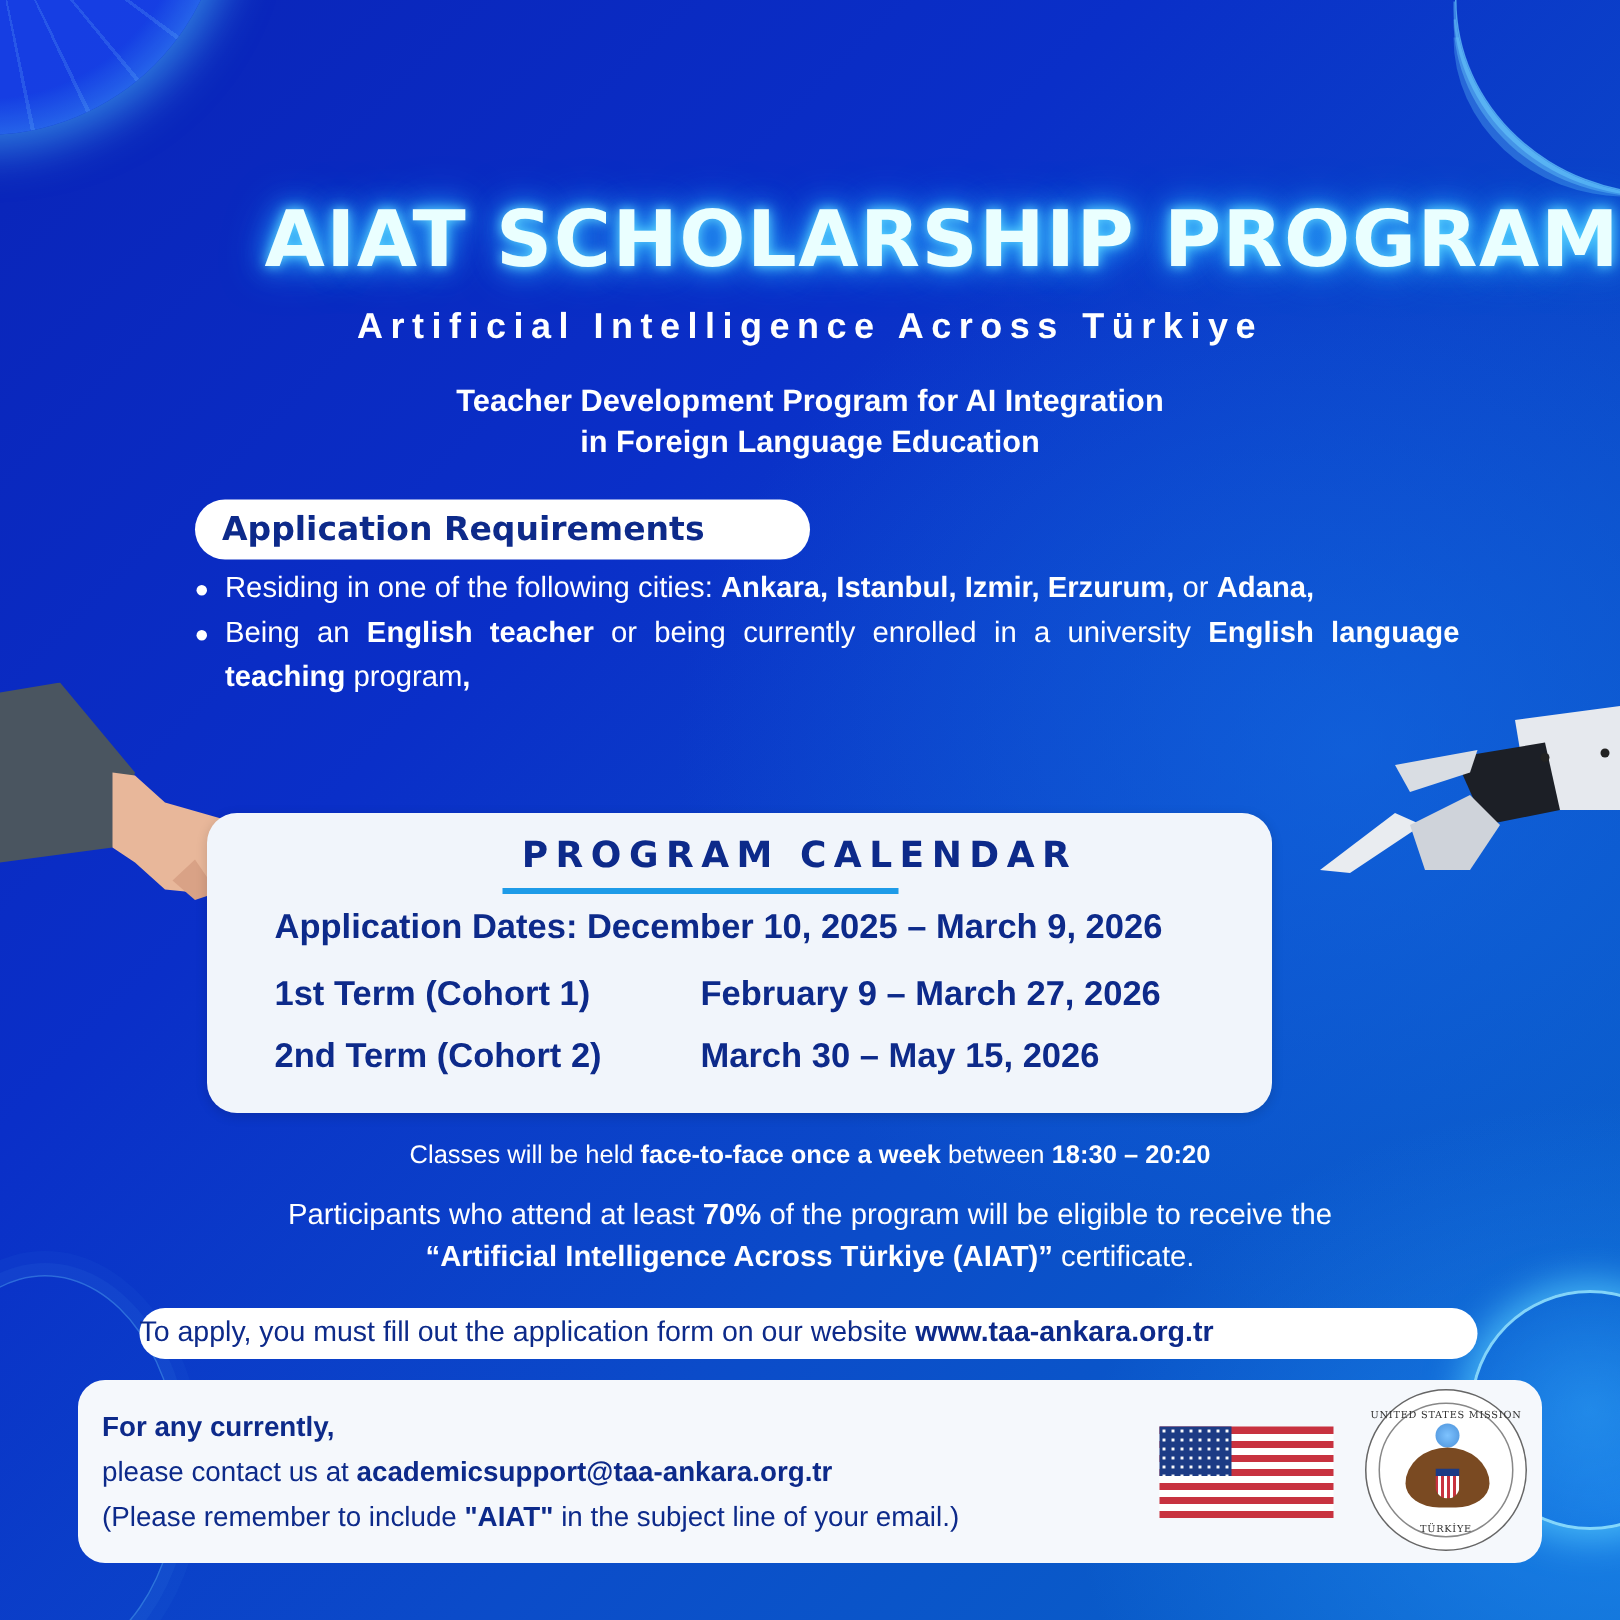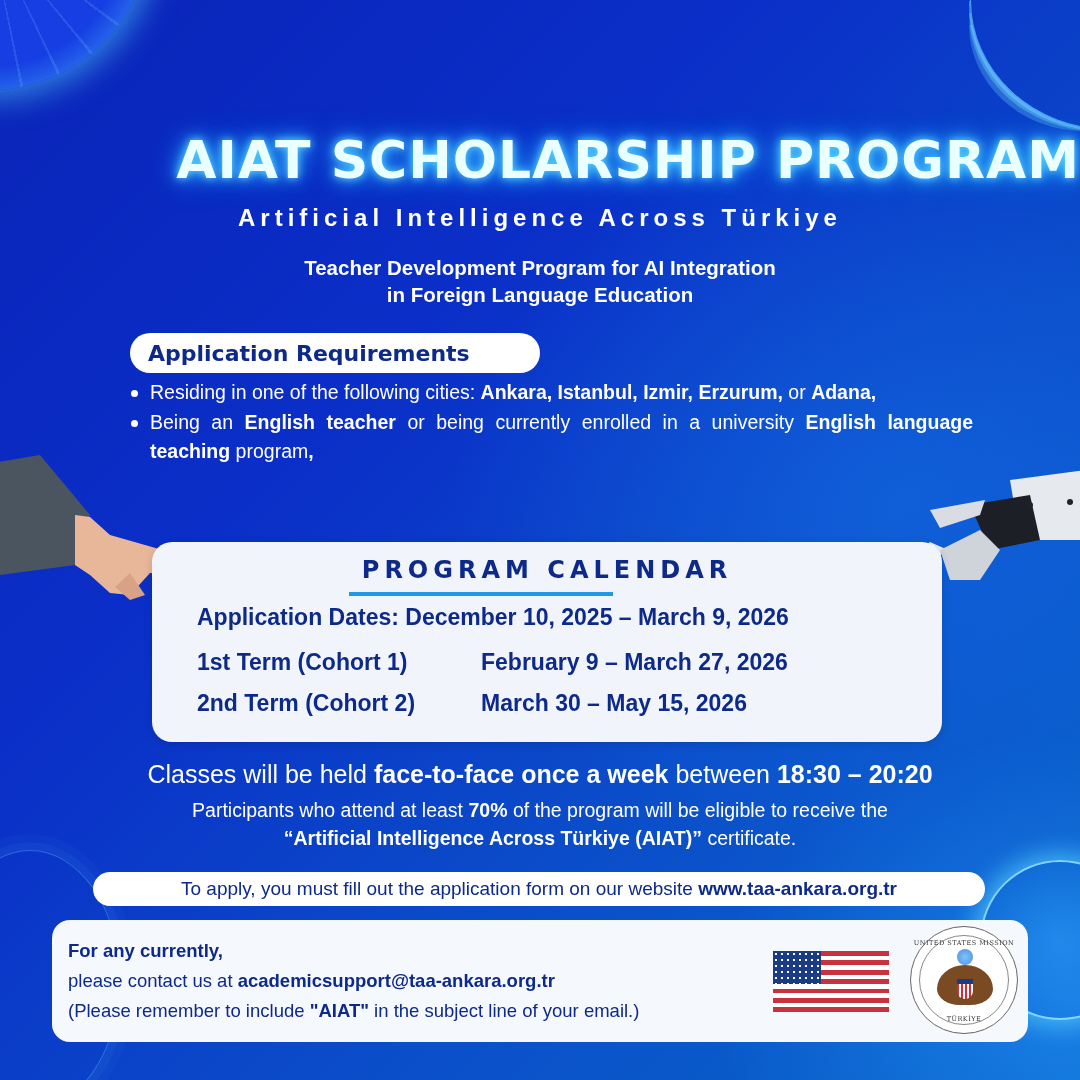--- a/index.html
+++ b/index.html
@@ -67,49 +67,49 @@
     list-style: none; font-size: 19.5px; line-height: 29.5px;
   }
   .req-list li { position: relative; padding-left: 22px; text-align: justify; }
   .req-list li::before {
     content: ""; position: absolute; left: 3px; top: 12px;
     width: 7px; height: 7px; border-radius: 50%; background: #fff;
   }
   b { font-weight: bold; }
 
   .cal-card {
-    position: absolute; top: 542px; left: 152px; width: 790px; height: 200px;
+    position: absolute; top: 542px; left: 138px; width: 710px; height: 200px;
     background: #f1f5fb; border-radius: 20px; color: #0d2a8a;
     box-shadow: 0 2px 8px rgba(0,0,0,0.15);
   }
   .cal-title {
     position: absolute; top: 14px; left: 0; width: 790px; text-align: center;
     font-family: "DejaVu Sans", sans-serif; font-weight: bold; font-size: 24px; letter-spacing: 5px;
   }
   .cal-underline {
     position: absolute; top: 50px; left: 197px; width: 264px; height: 4px; background: #1e9be8;
   }
   .cal-app {
     position: absolute; top: 62px; left: 45px; font-weight: bold; font-size: 23px; white-space: nowrap;
   }
   .cal-row { position: absolute; left: 45px; font-weight: bold; font-size: 23px; white-space: nowrap; }
   .cal-row .term { display: inline-block; width: 284px; }
   .cal-row.r1 { top: 107px; }
   .cal-row.r2 { top: 148px; }
 
   .classes {
-    position: absolute; top: 760px; left: 0; width: 1080px; text-align: center; font-size: 25px;
+    position: absolute; top: 760px; left: 0; width: 1080px; text-align: center; font-size: 17px;
   }
   .cert {
     position: absolute; top: 796px; left: 0; width: 1080px; text-align: center; font-size: 19.5px; line-height: 28px;
   }
   .apply-pill {
     position: absolute; top: 872px; left: 93px; width: 892px; height: 34px;
     background: #fff; border-radius: 17px; color: #0d2a8a;
-    font-size: 19px; display: flex; align-items: center; justify-content: center;
+    font-size: 19px; display: flex; align-items: center; 
   }
   .contact-card {
     position: absolute; top: 920px; left: 52px; width: 976px; height: 122px;
     background: #f5f8fc; border-radius: 18px; color: #0d2a8a;
   }
   .contact-text { position: absolute; top: 16px; left: 16px; font-size: 18.5px; line-height: 30px; }
   .contact-text .head { font-weight: bold; }
 
   .flag {
     position: absolute; top: 31px; left: 721px; width: 116px; height: 61px;

